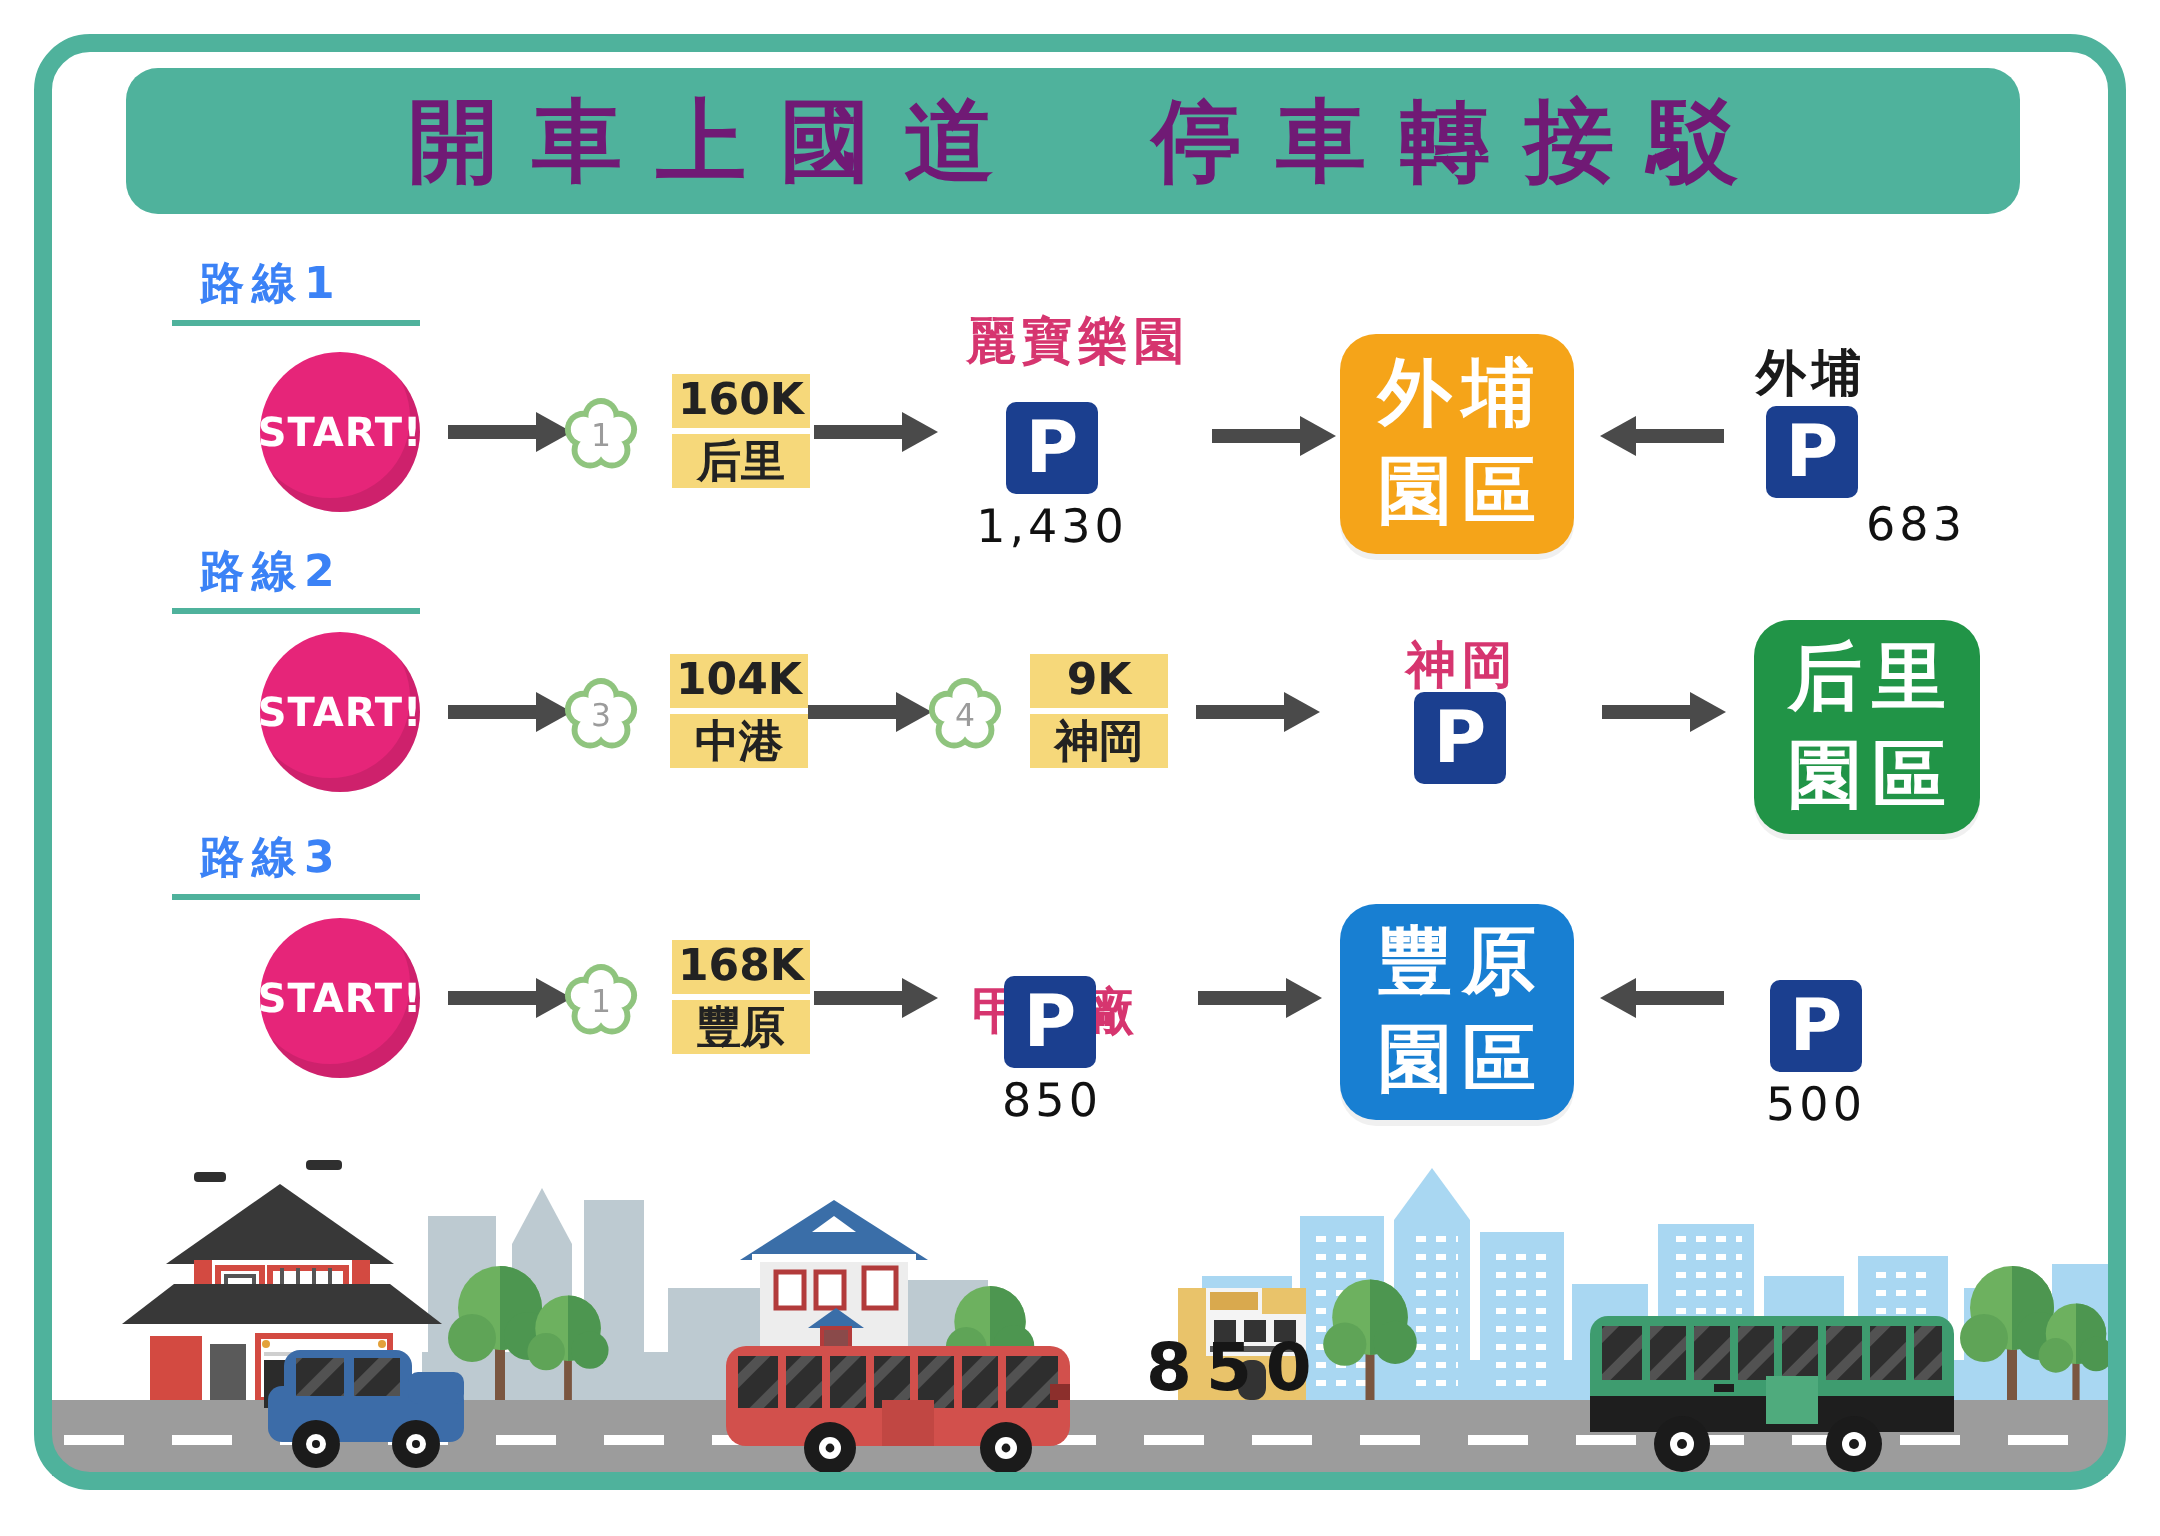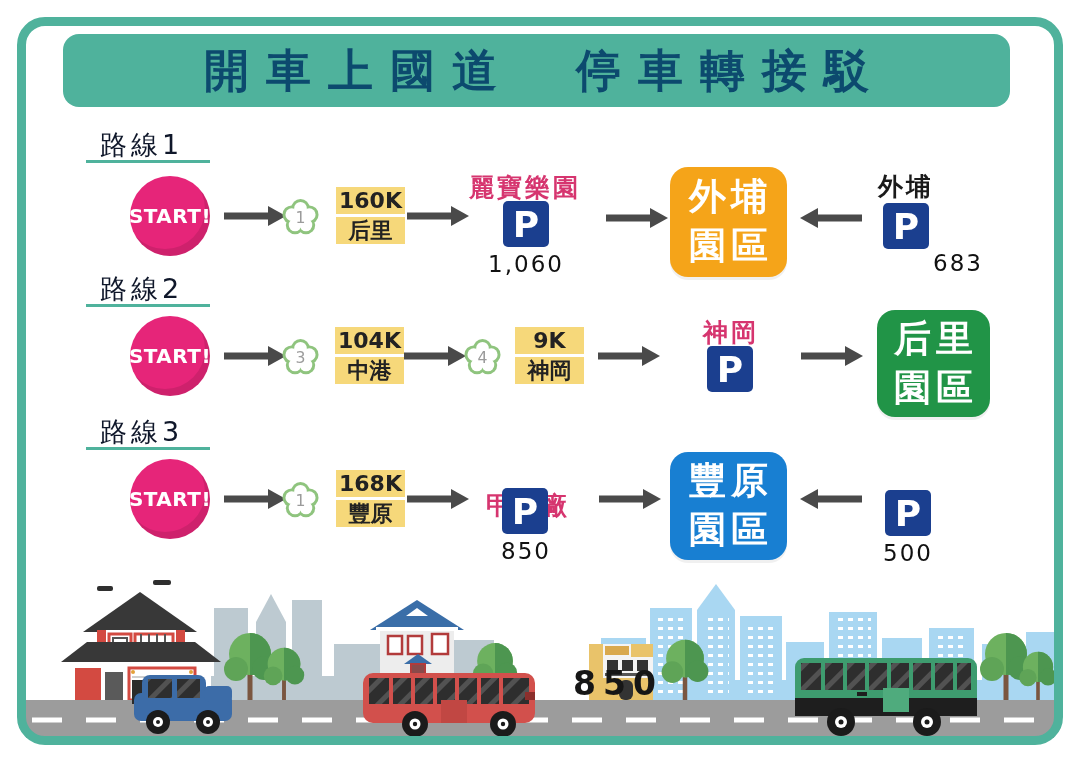--- a/index.html
+++ b/index.html
@@ -17,25 +17,25 @@
     position:absolute; left:17px; top:17px; width:1046px; height:728px;
     border:9px solid var(--c-teal,#4FB29C); border-radius:28px;
     box-sizing:border-box; pointer-events:none; z-index:40;
   }
   .title-bar{
     position:absolute; left:63px; top:34px; width:947px; height:73px;
     background:var(--c-teal,#4FB29C); border-radius:16px; z-index:5;
     display:flex; align-items:center; justify-content:center;
   }
   .title-bar .t{
-    color:#0c4a6e; font-size:45px; font-weight:bold; letter-spacing:17px; text-indent:17px;
+    color:#701a75; font-size:45px; font-weight:bold; letter-spacing:17px; text-indent:17px;
     white-space:nowrap;
   }
   .route-label{
-    position:absolute; font-size:27px; font-weight:normal; color:#0f172a; letter-spacing:4px;
+    position:absolute; font-size:22px; font-weight:bold; color:#3b82f6; letter-spacing:4px;
     white-space:nowrap; z-index:6;
   }
   .route-underline{
     position:absolute; width:124px; height:3px; background:var(--c-teal,#4FB29C); z-index:6;
   }
   .start{
     position:absolute; width:80px; height:80px; border-radius:50%;
     background:var(--c-magenta,#E62579); color:#fff;
     display:flex; align-items:center; justify-content:center;
     font-size:20px; font-weight:bold; letter-spacing:0.5px;
@@ -123,25 +123,25 @@
   <div class="kmbox" style="left:324px;top:187px;">
     <div class="km-cell">160K</div>
     <div class="km-cell">后里</div>
   </div>
   <div class="arrow" style="left:405px;top:203px;">
     <svg viewBox="0 0 66 26">
         <line x1="2" y1="13" x2="48" y2="13" stroke="#4A4A4A" stroke-width="7"></line>
         <polygon points="46,3 64,13 46,23" fill="#4A4A4A"></polygon>
       </svg>
   </div>
-  <div class="pk-name" style="left:455px;top:171px;width:140px;">麗寶樂園</div>
+  <div class="pk-name" style="left:455px;top:154px;width:140px;text-align:right;">麗寶樂園</div>
   <div class="p-icon" style="left:503px;top:201px;">
     <span>P</span>
   </div>
-  <div class="p-cap" style="left:468px;top:251px;width:116px;">1,060</div>
+  <div class="p-cap" style="left:468px;top:251px;width:116px;">1,430</div>
   <div class="arrow" style="left:604px;top:205px;">
     <svg viewBox="0 0 66 26">
         <line x1="2" y1="13" x2="48" y2="13" stroke="#4A4A4A" stroke-width="7"></line>
         <polygon points="46,3 64,13 46,23" fill="#4A4A4A"></polygon>
       </svg>
   </div>
   <div class="area orange" style="left:670px;top:167px;width:117px;height:110px;">
     <span>外埔</span>
     <span>園區</span>
   </div>

